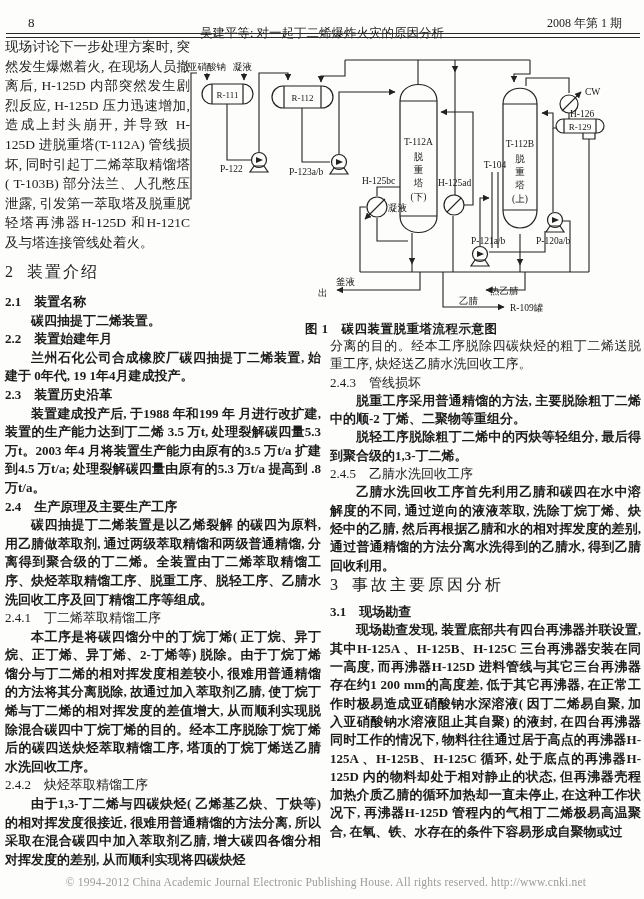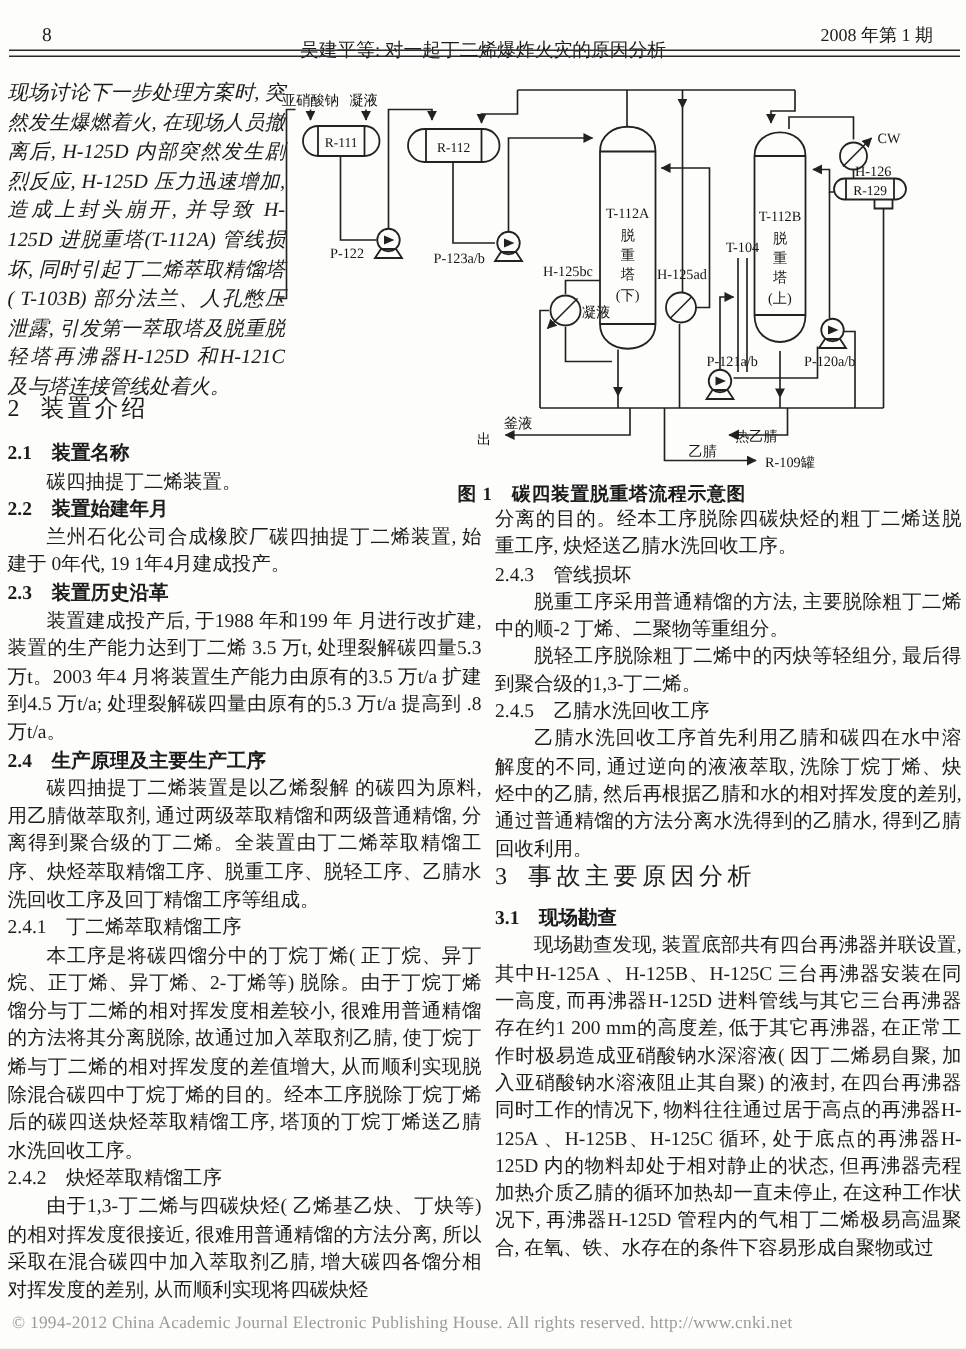--- a/index.html
+++ b/index.html
@@ -7,40 +7,40 @@
         font-family:"Liberation Serif","DejaVu Serif",serif;overflow:hidden;}
   
   #hdr{position:absolute;left:0;top:0;width:644px;height:40px;}
   #hdr .pageno{position:absolute;left:28px;top:15px;font-size:13px;}
   #hdr .title{position:absolute;left:0;top:15px;width:644px;text-align:center;font-size:12.5px;margin-top:10px;}
   #hdr .issue{position:absolute;right:22px;top:15px;font-size:12px;}
   #rule{position:absolute;left:6px;top:33px;width:634px;height:3px;
         border-top:1.4px solid #2a2a2a;border-bottom:1.4px solid #2a2a2a;}
   
   .just{text-align:justify;}
-  #intro{position:absolute;left:5px;top:52px;width:185px;font-size:13.5px;line-height:19.6px;font-style:italic;}
+  #intro{position:absolute;left:5px;top:37px;width:185px;font-size:13.5px;line-height:19.6px;}
   #h2-left{position:absolute;left:5px;top:262px;font-size:16px;letter-spacing:2px;}
   .h2num{margin-right:14px;letter-spacing:0;}
   #leftflow{position:absolute;left:5px;top:293px;width:316px;font-size:13px;line-height:18.6px;}
   #rightflow{position:absolute;left:330px;top:337px;width:311px;font-size:13px;line-height:18.3px;}
   .h3{font-weight:bold;margin:0;}
   .h4{margin:0;}
-  .p{margin:0;text-indent:26px;}
+  .p{margin:0;text-indent:26px;font-weight:bold;}
   .p0{margin:0;text-indent:0;}
   #h2-right{font-size:16px;letter-spacing:3px;margin:1px 0 9px 0;font-weight:normal;}
   
   #fig{position:absolute;left:184px;top:46px;width:462px;height:274px;}
   #figcap{position:absolute;left:305px;top:321px;font-size:12.5px;font-weight:bold;letter-spacing:.5px;}
   svg text{font-family:"Liberation Serif","DejaVu Serif",serif;font-size:9.5px;fill:#161616;}
   svg .sm{font-size:9px;}
   .pipe{fill:none;stroke:#222;stroke-width:1.1;}
   .vessel{fill:none;stroke:#222;stroke-width:1.2;}
   
   #wm{position:absolute;left:8px;top:876px;width:636px;font-size:11.5px;color:#9b9b9b;
-      letter-spacing:.2px;white-space:nowrap;}
+      letter-spacing:.2px;white-space:nowrap;text-align:center;}
 </style>
 </head>
 <body>
 
 <div id="page">
 
   <div id="hdr">
     <span class="pageno">8</span>
     <div class="title">吴建平等: 对一起丁二烯爆炸火灾的原因分析</div>
     <span class="issue">2008 年第 1 期</span>

